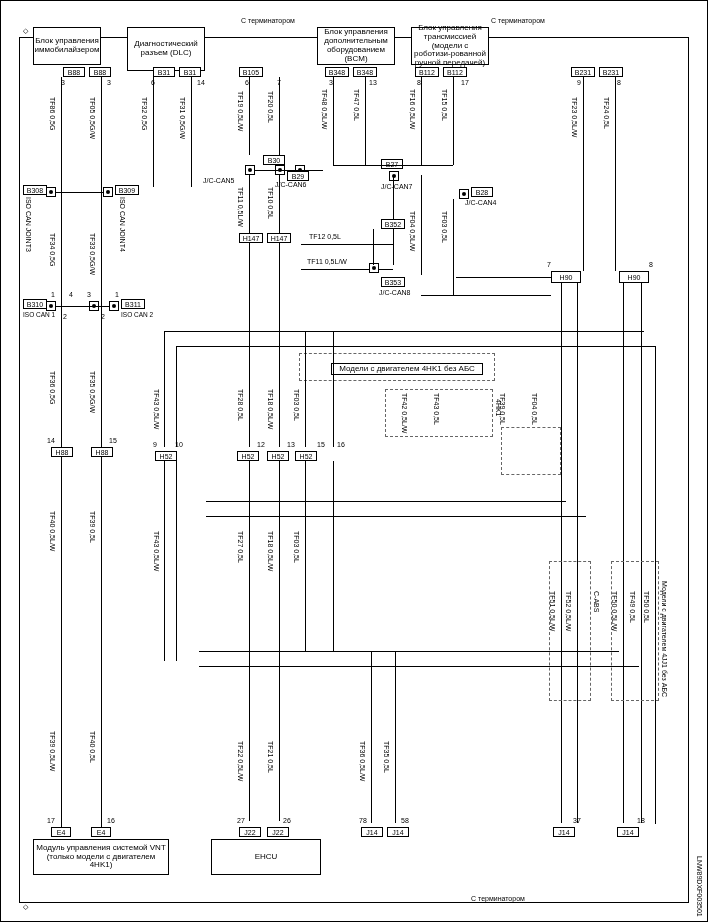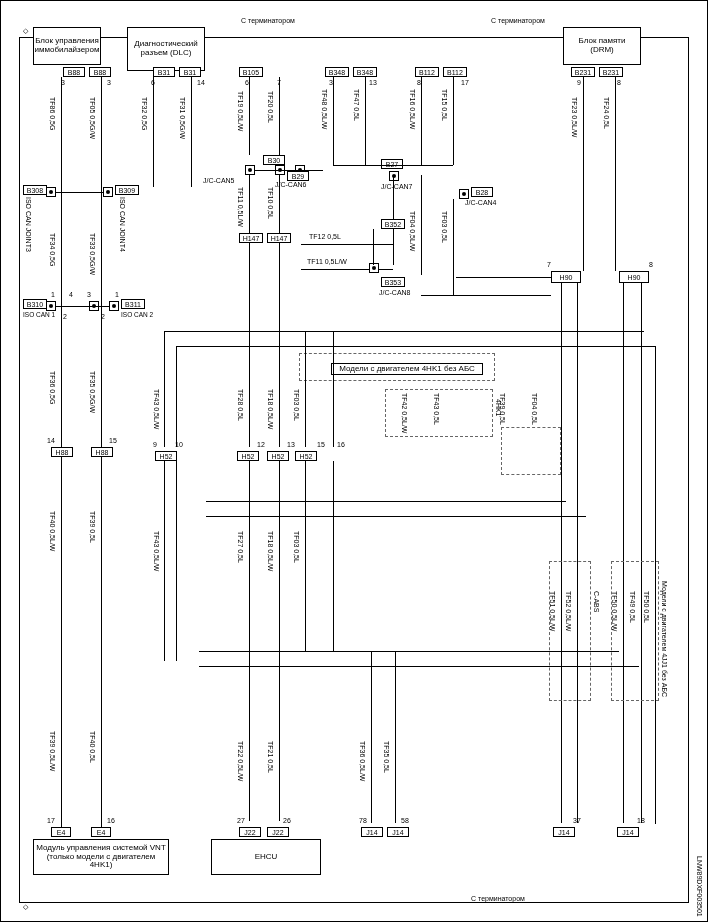--- a/index.html
+++ b/index.html
@@ -22,21 +22,22 @@
 <div class="viewport">
   <div class="frame"></div>
   <div class="lbl" style="left:22px;top:26px">◇</div>
   <div class="lbl" style="left:240px;top:16px">С терминатором</div>
   <div class="lbl" style="left:490px;top:16px">С терминатором</div>
   <div class="lbl" style="left:470px;top:894px">С терминатором</div>
   <div class="lbl" style="left:22px;top:902px">◇</div>
 
   <div class="box" style="left:32px;top:26px;width:68px;height:38px">Блок управления иммобилайзером</div>
   <div class="box" style="left:126px;top:26px;width:78px;height:44px">Диагностический разъем (DLC)</div>
-  <div class="box" style="left:562px;top:26px;width:78px;height:38px">Блок памяти (DRM)</div>
+  <div class="box" style="left:316px;top:26px;width:78px;height:38px">Блок управления дополнительным оборудованием (BCM)</div>
+  <div class="box" style="left:410px;top:26px;width:78px;height:38px">Блок управления трансмиссией (модели с роботизи-рованной ручной передачей)</div>
 
   <div class="conn" style="left:62px;top:66px;width:22px;height:10px">B88</div>
   <div class="conn" style="left:88px;top:66px;width:22px;height:10px">B88</div>
   <div class="conn" style="left:152px;top:66px;width:22px;height:10px">B31</div>
   <div class="conn" style="left:178px;top:66px;width:22px;height:10px">B31</div>
   <div class="conn" style="left:238px;top:66px;width:24px;height:10px">B105</div>
   <div class="conn" style="left:324px;top:66px;width:24px;height:10px">B348</div>
   <div class="conn" style="left:352px;top:66px;width:24px;height:10px">B348</div>
   <div class="conn" style="left:414px;top:66px;width:24px;height:10px">B112</div>
   <div class="conn" style="left:442px;top:66px;width:24px;height:10px">B112</div>

